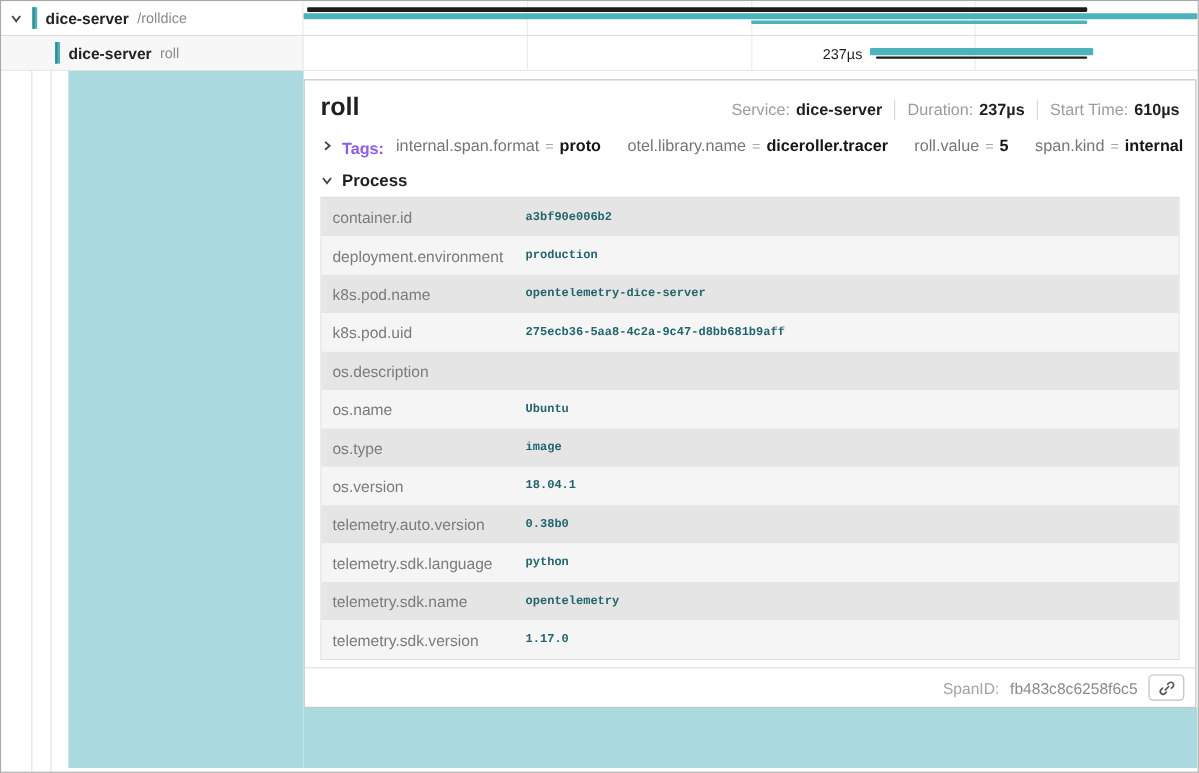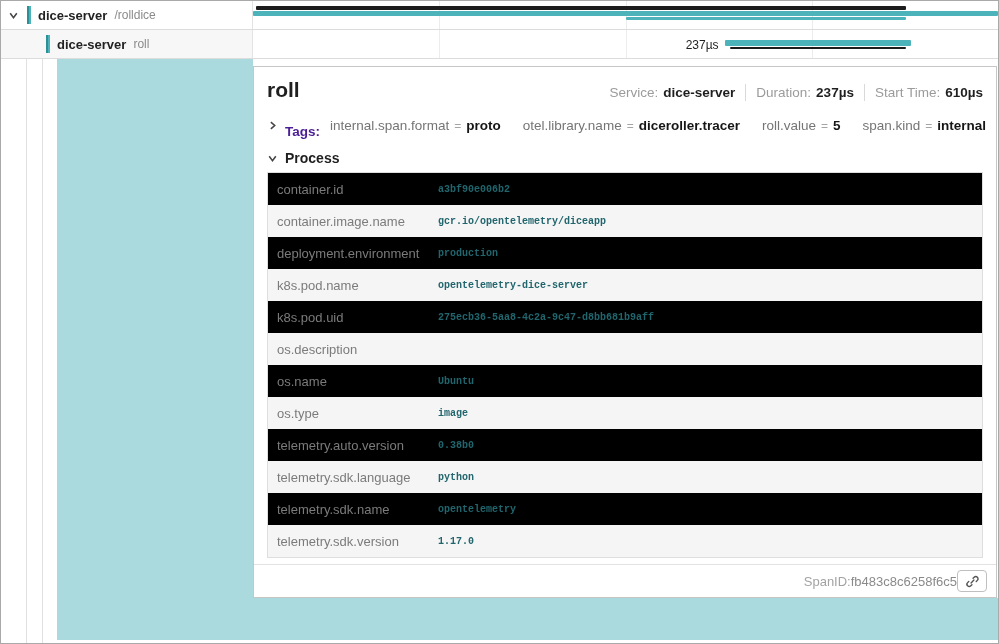--- a/index.html
+++ b/index.html
@@ -58,40 +58,40 @@
   .teal-strip { flex: 1; background: #abdade; margin-bottom: 3px; }
 
   .card-header { display: flex; align-items: baseline; justify-content: space-between; padding: 11px 13px 3px 13px; }
   .span-title { font-size: 21px; font-weight: bold; color: #1f1f1f; }
   .hdr-meta { display: flex; align-items: center; font-size: 13.5px; }
   .meta-label { color: #9b9b9b; margin-right: 5px; }
   .meta-value { color: #1f1f1f; font-weight: bold; }
   .meta-sep { width: 1px; height: 17px; background: #d9d9d9; margin: 0 10px; }
 
   .tags-row { display: flex; align-items: center; padding: 7px 13px 8px 13px; font-size: 13.5px; cursor: pointer; }
-  .tags-label { font-weight: bold; color: #4c1d95; margin: 12px 10px 0 7px; }
+  .tags-label { font-weight: bold; color: #8b5cf6; margin: 4px 10px 0 7px; }
   .tag-item { display: flex; align-items: center; }
   .tag-key { color: #757575; }
   .tag-eq { color: #a5a5a5; margin: 0 5px; font-size: 12px; }
   .tag-val { color: #161616; font-weight: bold; }
   .tag-sep { width: 1px; height: 16px; background: #dcdcdc; margin: 0 11px; }
 
   .process-header { display: flex; align-items: center; padding: 3px 13px 6px 13px; cursor: pointer; }
   .process-label { font-size: 14px; font-weight: bold; color: #1f1f1f; margin-left: 7px; }
 
   .kv-table { margin: 0 13px 6px 13px; border: 1px solid #dedede; }
-  .kv-row { display: flex; align-items: center; height: 32px; background: #000000; }
+  .kv-row { display: flex; align-items: center; height: 32px; background: #e5e5e5; }
   .kv-row:nth-child(even) { background: #f5f5f5; }
   .kv-key { flex: 0 0 170px; padding-left: 9px; font-size: 13px; color: #7b7b7b; }
   .kv-val { flex: 1; font-family: "Liberation Mono", monospace; font-size: 10px; color: #21656d; font-weight: bold; overflow: hidden; white-space: nowrap; }
 
   .card-footer {
     border-top: 1px solid #e2e2e2;
     display: flex; align-items: center; justify-content: flex-end;
-    padding: 5px 9px; 
+    padding: 5px 9px; gap: 9px;
   }
   .footer-label { font-size: 13px; color: #a3a3a3; }
   .footer-value { font-size: 13px; color: #8a8a8a; }
   .link-btn {
     width: 30px; height: 22px;
     border: 1px solid #bfbfbf; border-radius: 4px;
     background: #fff; display: inline-flex; align-items: center; justify-content: center;
     cursor: pointer;
   }
 </style>
@@ -203,24 +203,20 @@
           </span>
           <span class="process-label">Process</span>
         </div>
 
         <div class="kv-table">
           <div class="kv-row">
             <div class="kv-key">container.id</div>
             <div class="kv-val">a3bf90e006b2</div>
           </div>
 
-          <div class="kv-row">
-            <div class="kv-key">container.image.name</div>
-            <div class="kv-val">gcr.io/opentelemetry/diceapp</div>
-          </div>
 
           <div class="kv-row">
             <div class="kv-key">deployment.environment</div>
             <div class="kv-val">production</div>
           </div>
 
           <div class="kv-row">
             <div class="kv-key">k8s.pod.name</div>
             <div class="kv-val">opentelemetry-dice-server</div>
           </div>
@@ -237,20 +233,24 @@
           <div class="kv-row">
             <div class="kv-key">os.name</div>
             <div class="kv-val">Ubuntu</div>
           </div>
 
           <div class="kv-row">
             <div class="kv-key">os.type</div>
             <div class="kv-val">image</div>
           </div>
 
+          <div class="kv-row">
+            <div class="kv-key">os.version</div>
+            <div class="kv-val">18.04.1</div>
+          </div>
 
           <div class="kv-row">
             <div class="kv-key">telemetry.auto.version</div>
             <div class="kv-val">0.38b0</div>
           </div>
 
           <div class="kv-row">
             <div class="kv-key">telemetry.sdk.language</div>
             <div class="kv-val">python</div>
           </div>

